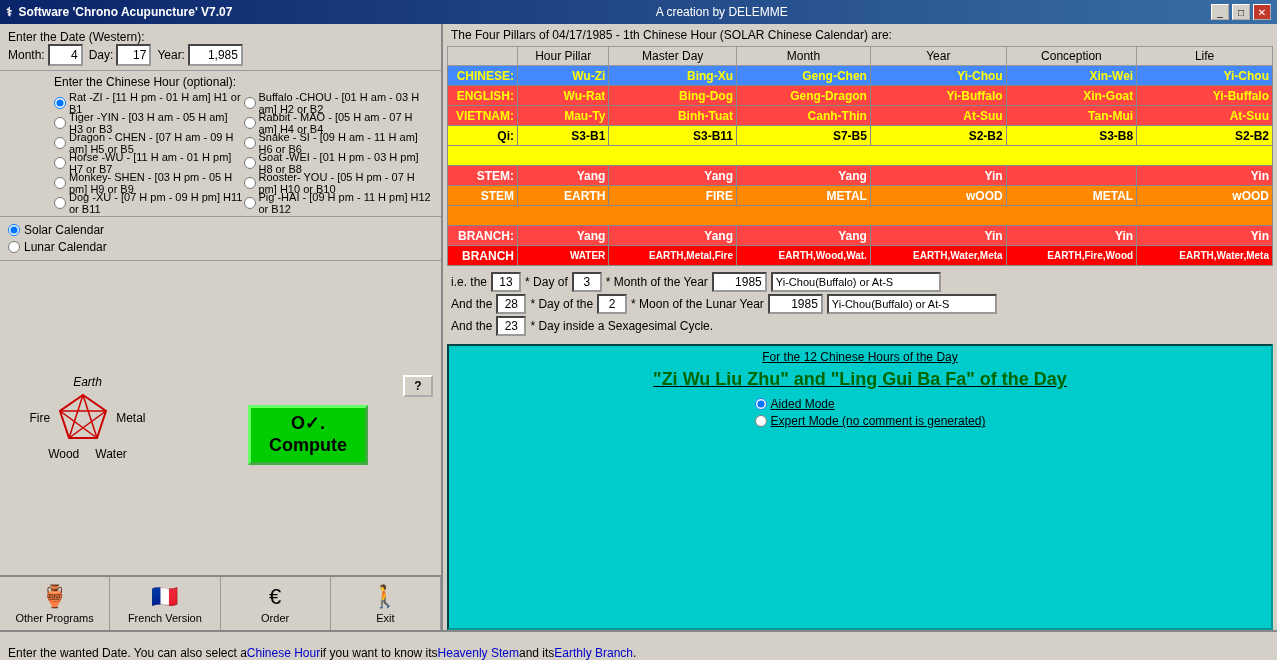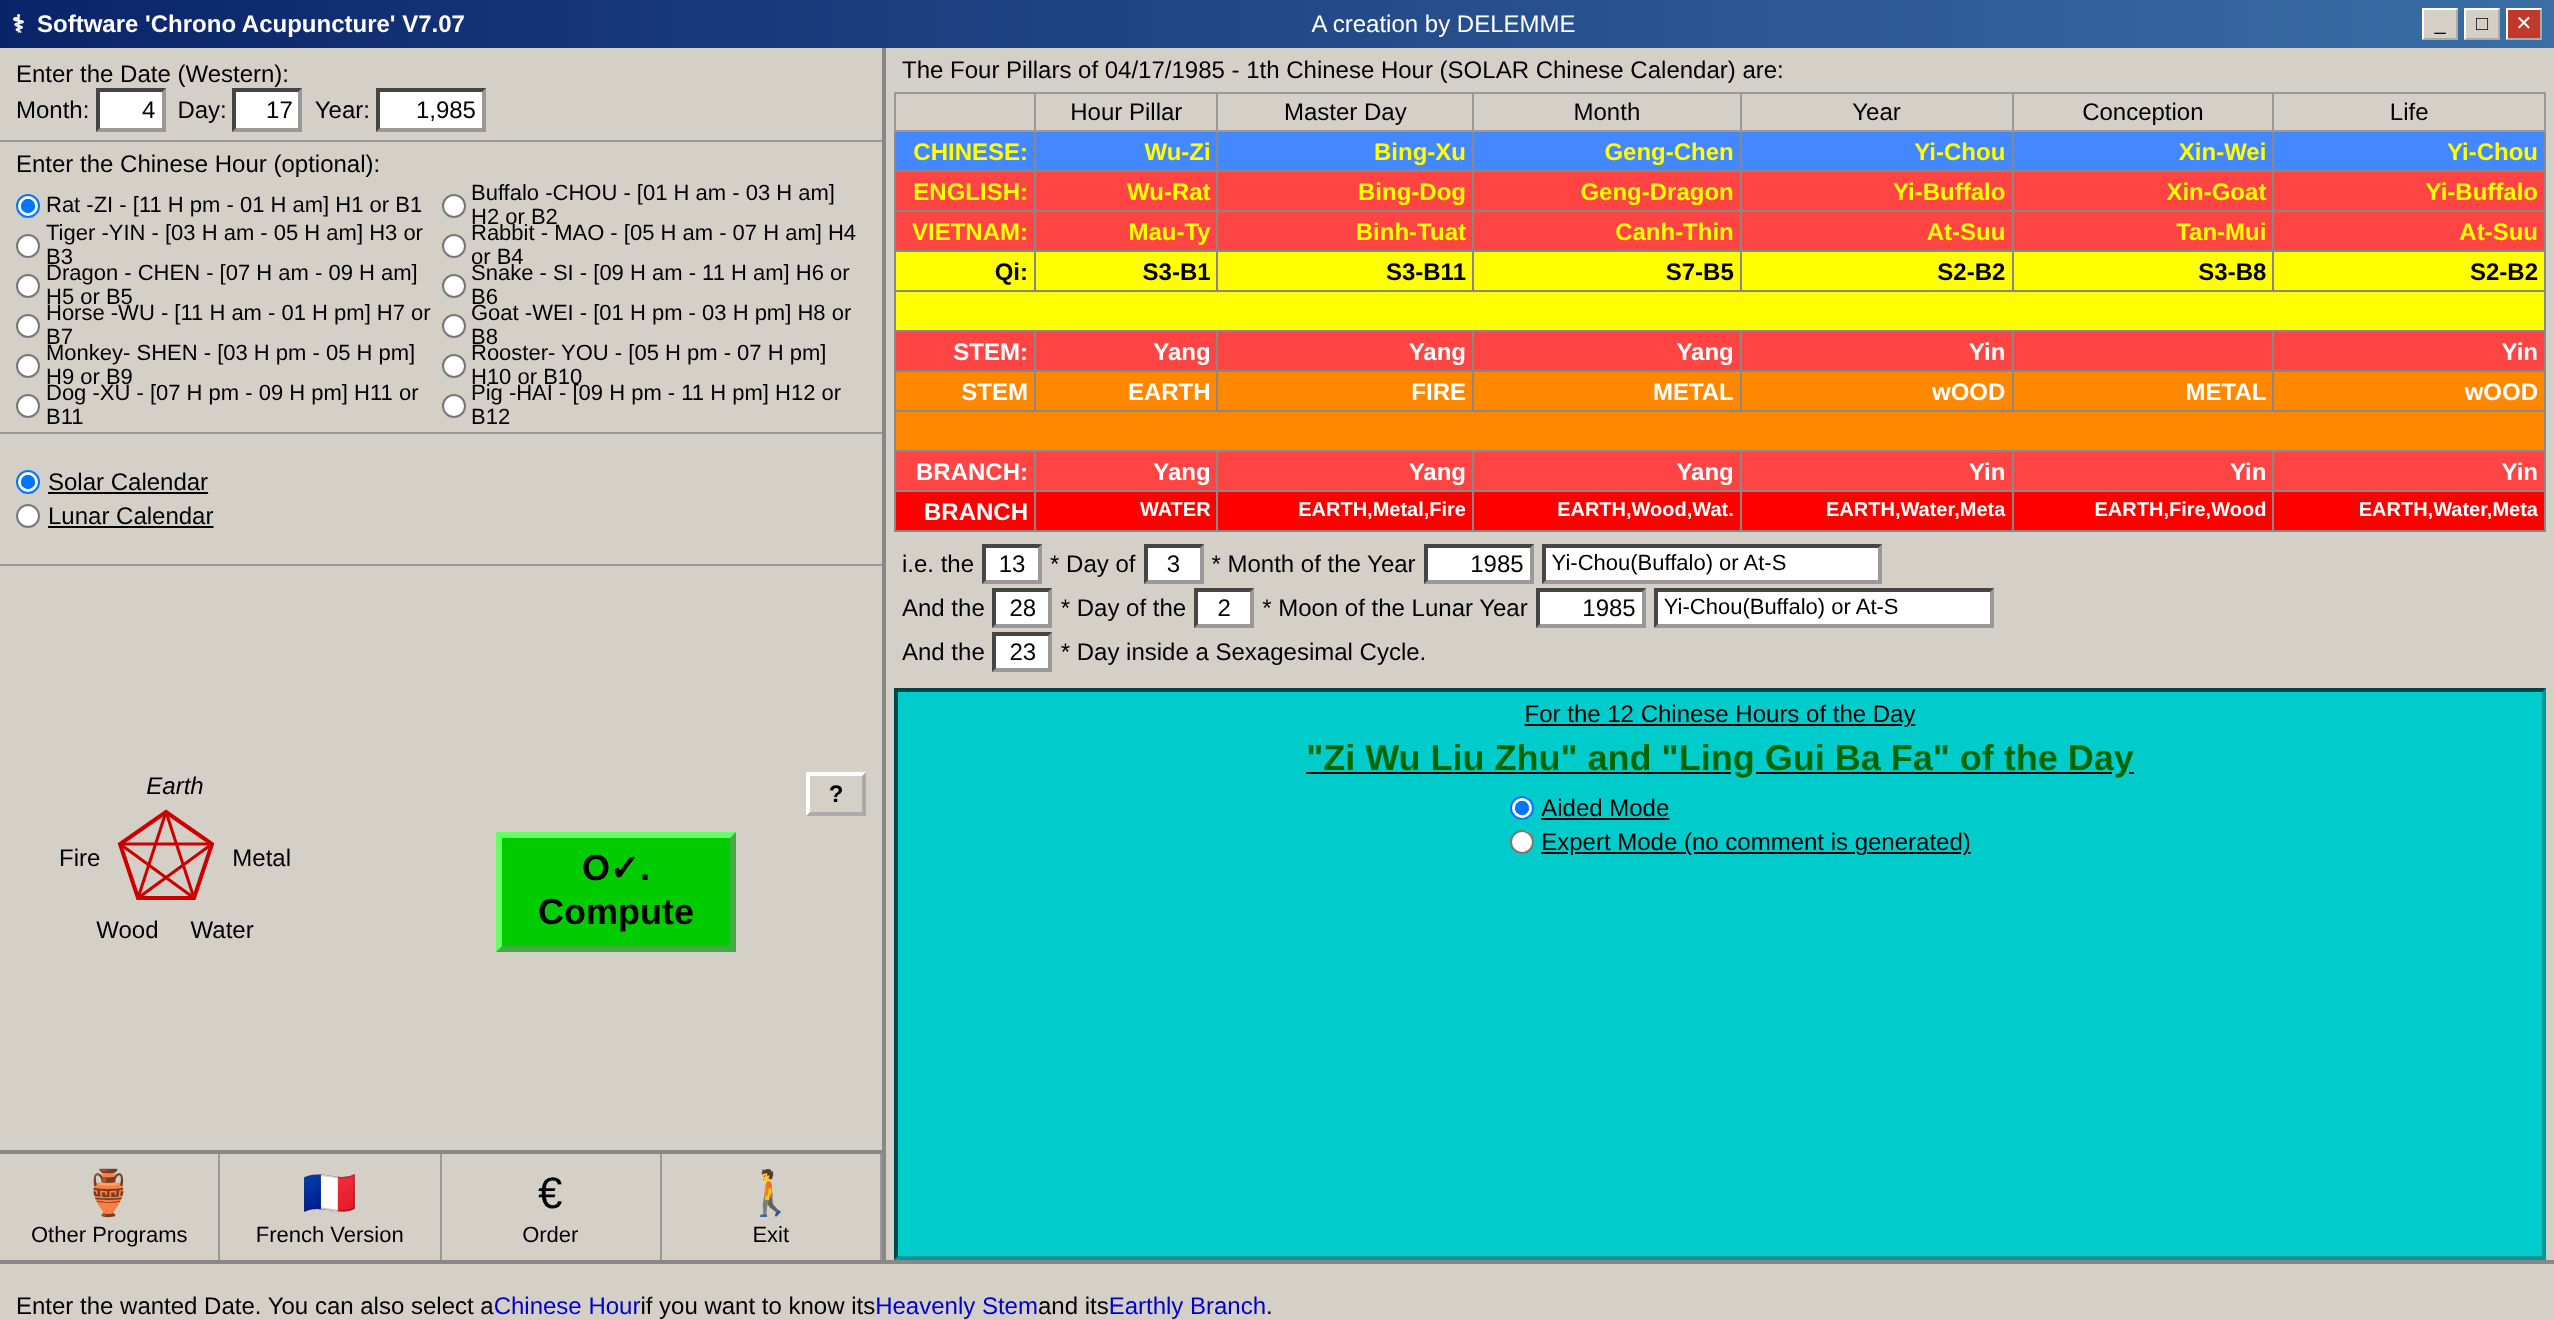--- a/index.html
+++ b/index.html
@@ -61,43 +61,43 @@
       font-size: 12px;
       text-align: right;
       padding: 1px 3px;
     }
     .month-input { width: 35px; }
     .day-input { width: 35px; }
     .year-input { width: 55px; }
 
     .hour-section {
       padding: 4px 8px;
+      margin-left: 46px;
     }
     .hour-label { font-size: 12px; margin-bottom: 4px; }
     .radio-grid {
       display: grid;
       grid-template-columns: 1fr 1fr;
       gap: 1px 0;
     }
     .radio-item {
       display: flex;
       align-items: center;
       font-size: 11px;
       height: 19px;
       cursor: pointer;
     }
     .radio-item input[type=radio] { margin-right: 3px; width: 12px; height: 12px; }
 
     .calendar-section {
-      padding: 17px 8px;
+      padding: 6px 8px;
       border-top: 1px solid #999;
       display: flex;
       flex-direction: column;
       gap: 3px;
-      text-decoration: underline;
     }
     .calendar-radio { display: flex; align-items: center; gap: 4px; font-size: 12px; cursor: pointer; }
     .calendar-radio input { width: 12px; height: 12px; }
 
     .bottom-left {
       display: flex;
       flex: 1;
       border-top: 1px solid #999;
     }
     .wu-xing-panel {

